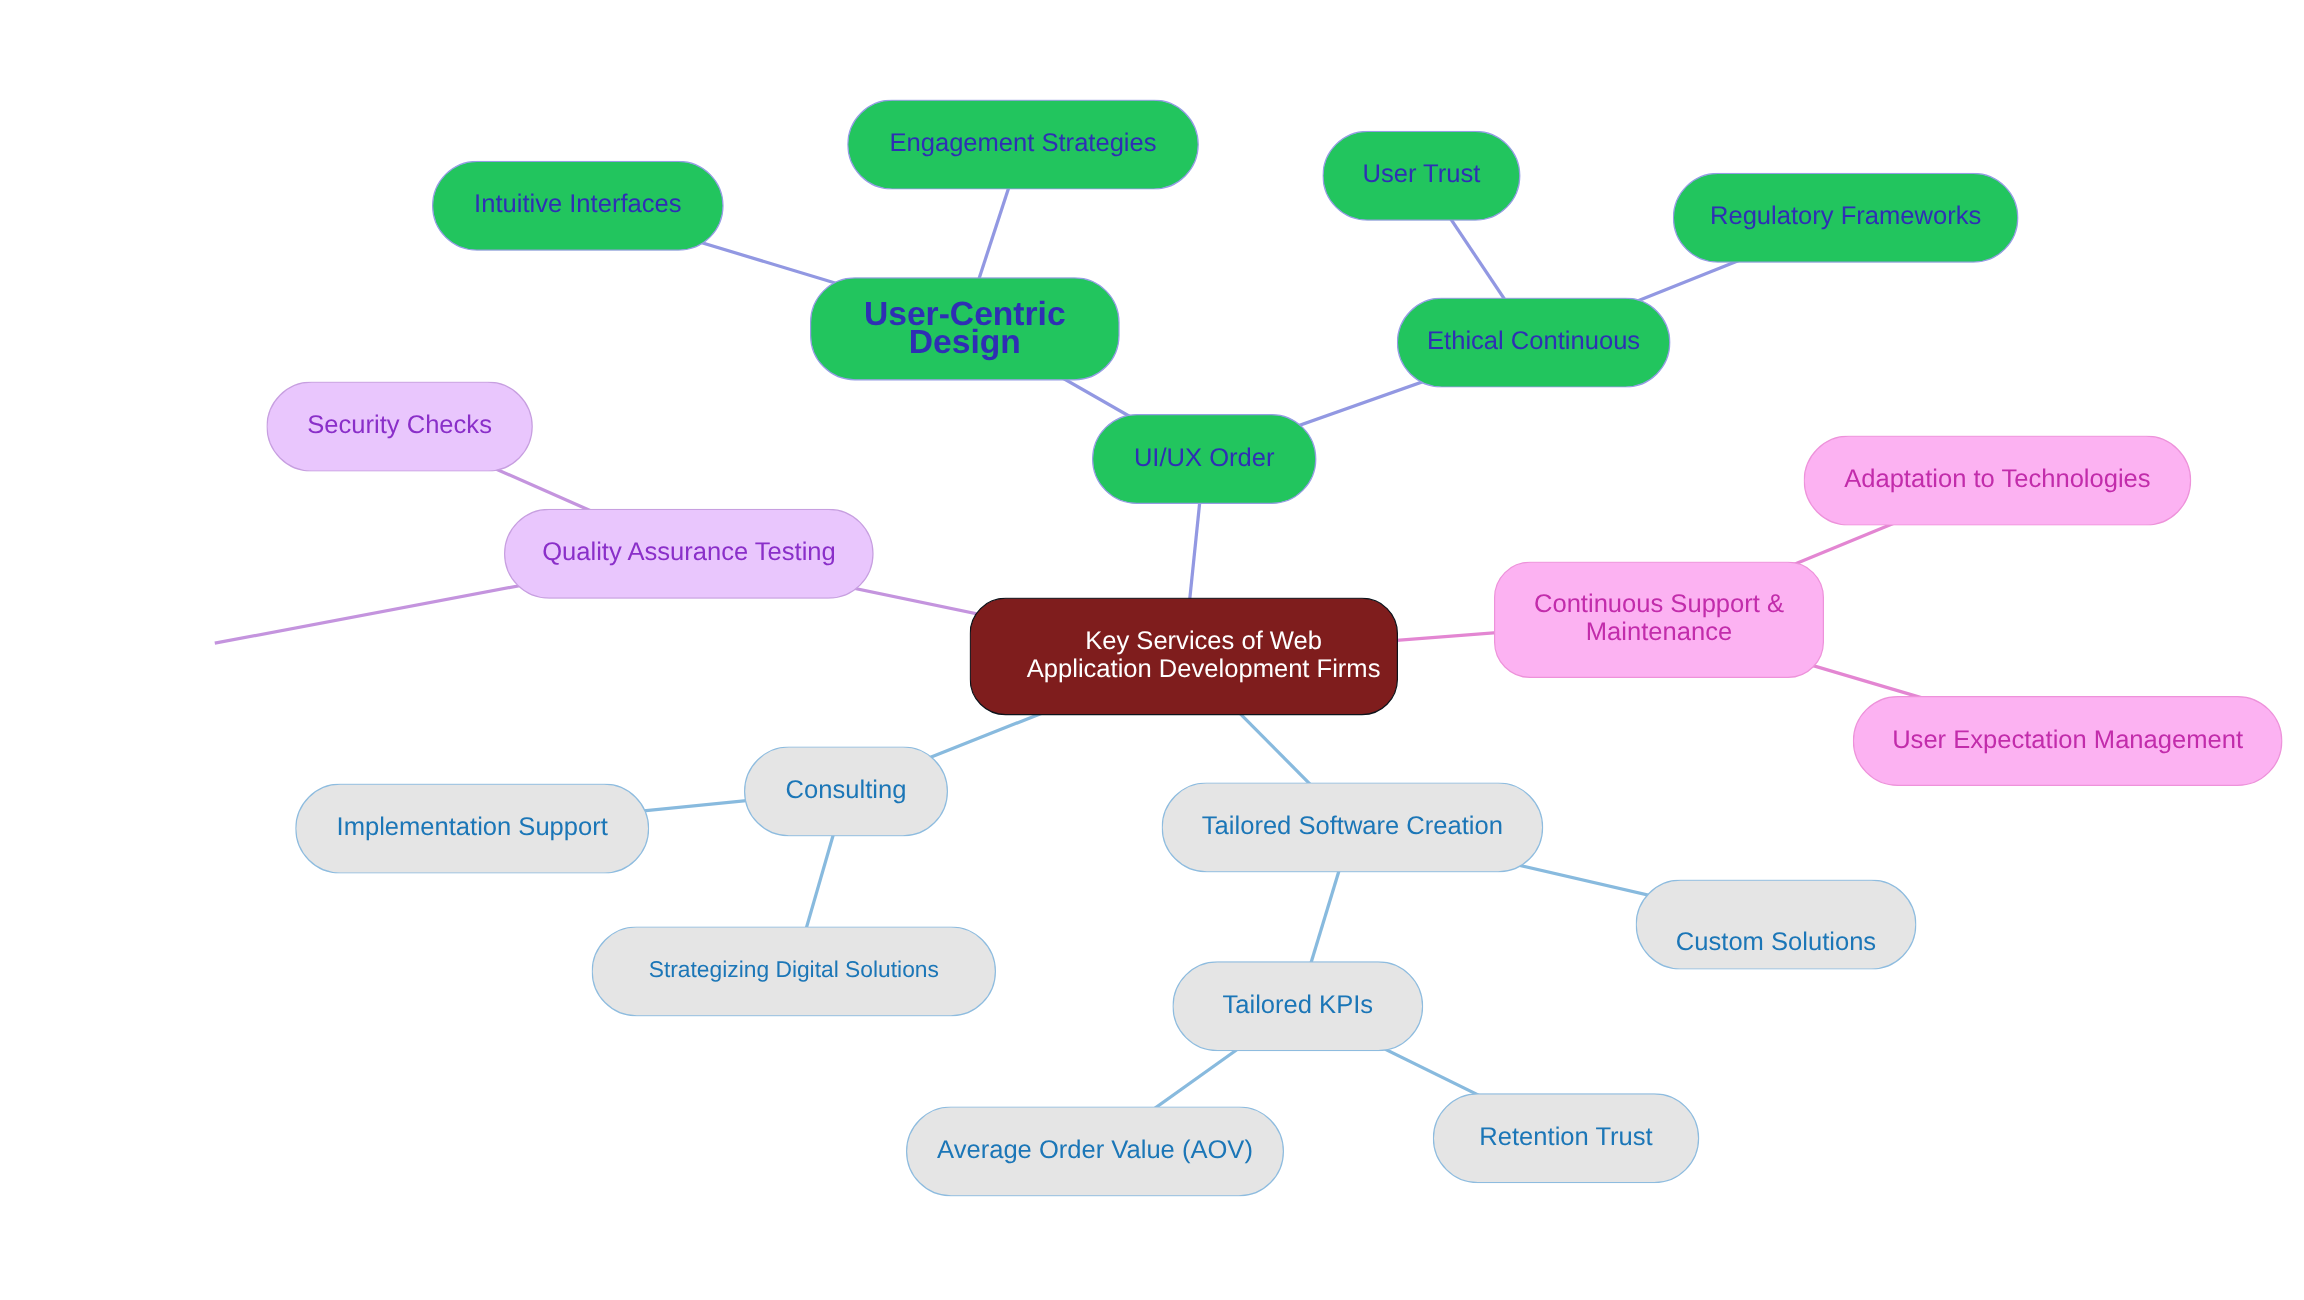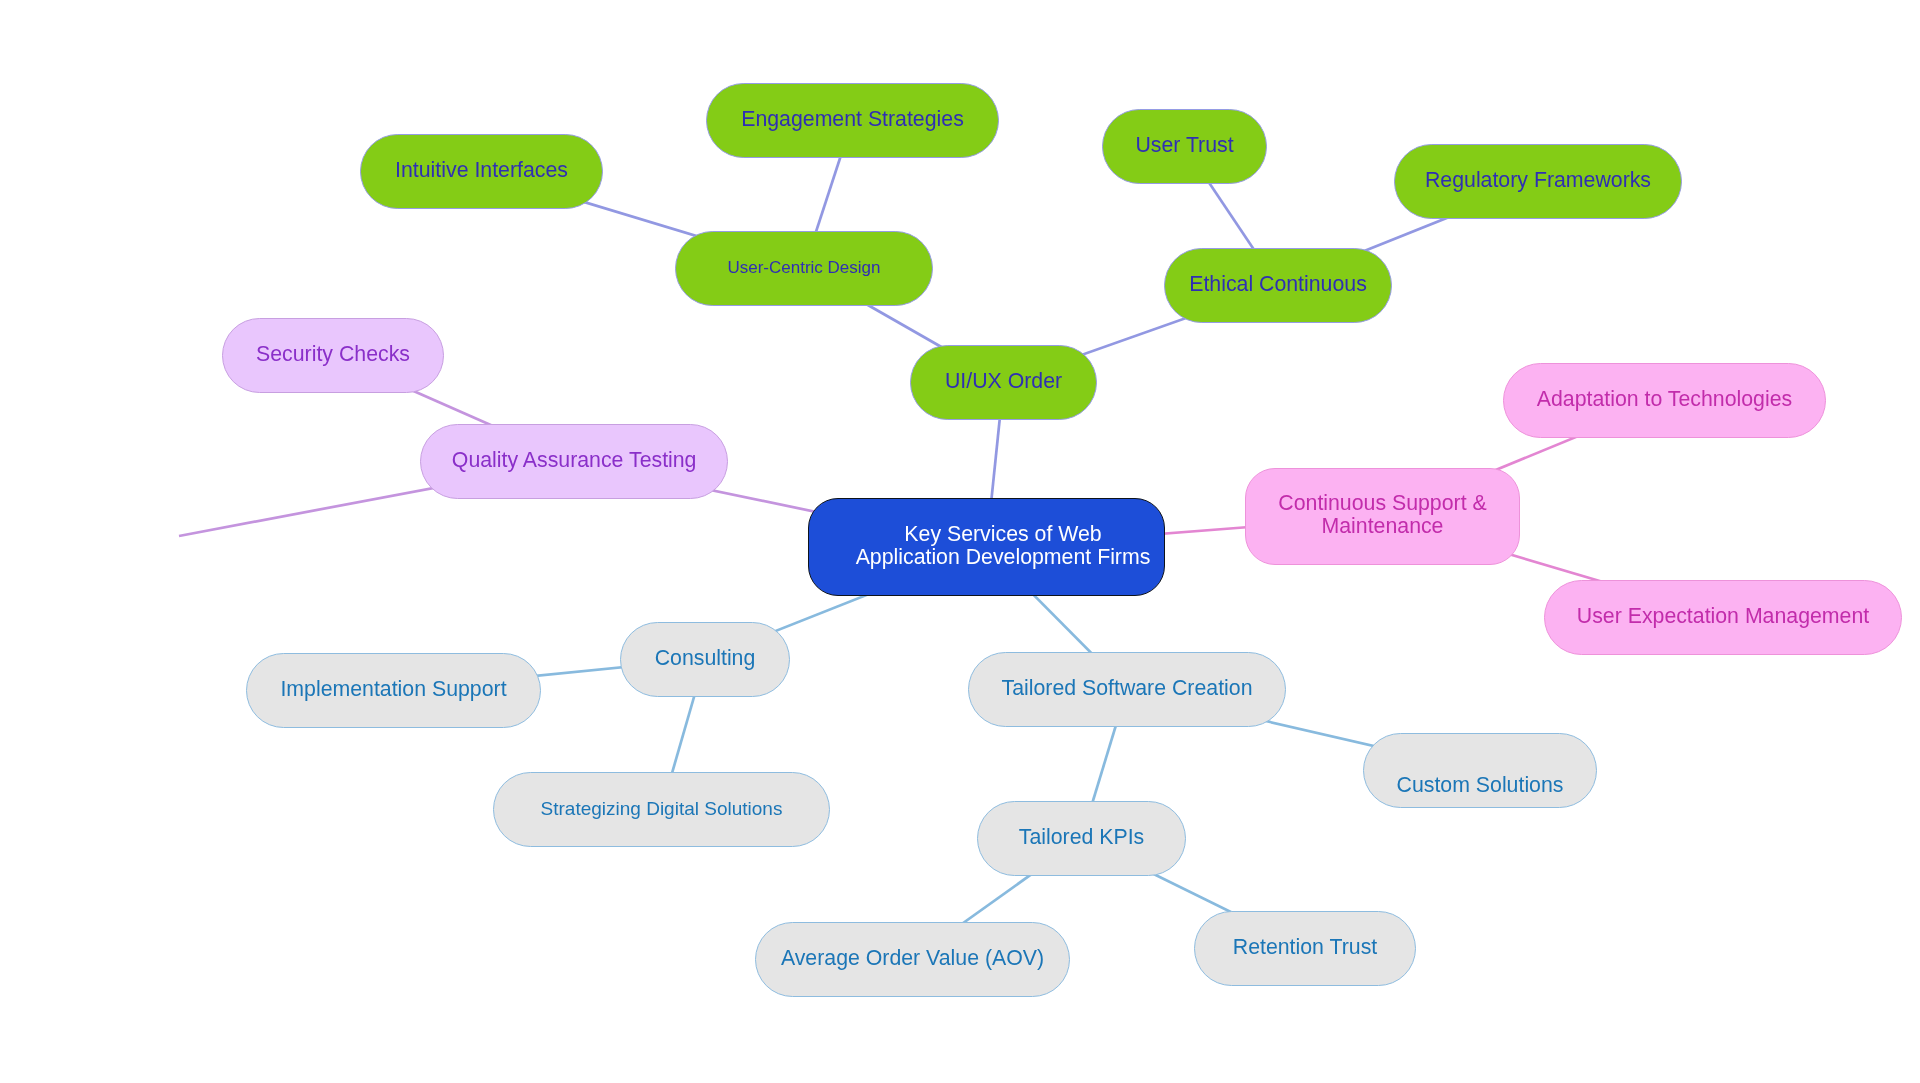--- a/index.html
+++ b/index.html
@@ -11,22 +11,22 @@
   #mindmap { position:relative; width:1920px; height:1083px; background:#ffffff; }
   #edge-layer { position:absolute; left:0; top:0; }
   .edge { fill:none; stroke-linecap:butt; }
   .node {
     position:absolute; box-sizing:border-box;
     display:flex; align-items:center; justify-content:center;
     text-align:center; border-style:solid; white-space:pre-line;
     will-change:transform;
   }
   .node-label { display:block; position:relative; }
-  .theme-root   { background:#1d4ed8; border-color:#0d131b; color:#ffffff;padding-left:33px; }
-  .theme-indigo { background:#84cc16; border-color:#959ce4; color:#2f2fb4; }
+  .theme-root   { background:#7f1d1d; border-color:#0d131b; color:#ffffff;padding-left:33px; }
+  .theme-indigo { background:#22c55e; border-color:#959ce4; color:#2f2fb4; }
   .theme-purple { background:#e9c6fd; border-color:#c79fe0; color:#8a2fc9; }
   .theme-pink   { background:#fcb2f2; border-color:#ed92da; color:#c22cab; }
   .theme-blue   { background:#e5e5e5; border-color:#8ebcdf; color:#1b76b7; }
 </style>
 </head>
 <body>
 
 <div id="mindmap">
 
   <svg id="edge-layer" width="1920" height="1083" viewBox="0 0 1920 1083">
@@ -53,21 +53,21 @@
     <line class="edge" x1="1081.5" y1="838.5" x2="1305" y2="948.5" stroke="#88bade" stroke-width="2.7"></line>
   </svg>
 
   <div class="node theme-root" style="left: 808px; top: 498.2px; width: 357px; height: 98.4px; border-radius: 30px; border-width: 1.4px; font-size: 21.3px; line-height: 23px; letter-spacing: 0px;">
     <span class="node-label" style="top: -1.4px;">Key Services of Web
 Application Development Firms</span>
   </div>
   <div class="node theme-indigo" style="left: 910px; top: 345px; width: 187px; height: 75px; border-radius: 37.5px; border-width: 1.4px; font-size: 21.3px; line-height: 23px; letter-spacing: 0px;">
     <span class="node-label" style="top: -1.4px;">UI/UX Order</span>
   </div>
-  <div class="node theme-indigo" style="left: 675px; top: 231px; width: 258px; height: 75px; border-radius: 37.5px; border-width: 1.4px; font-size: 17px; line-height: 23px; letter-spacing: 0px;">
+  <div class="node theme-indigo" style="left: 675px; top: 231px; width: 258px; height: 86px; border-radius: 37.5px; border-width: 1.4px; font-size: 28px; line-height: 23px; letter-spacing: 0px; font-weight: bold;">
     <span class="node-label" style="top: -1.4px;">User-Centric Design</span>
   </div>
   <div class="node theme-indigo" style="left: 360px; top: 133.5px; width: 243px; height: 75px; border-radius: 37.5px; border-width: 1.4px; font-size: 21.3px; line-height: 23px; letter-spacing: 0px;">
     <span class="node-label" style="top: -1.4px;">Intuitive Interfaces</span>
   </div>
   <div class="node theme-indigo" style="left: 706px; top: 82.5px; width: 293px; height: 75px; border-radius: 37.5px; border-width: 1.4px; font-size: 21.3px; line-height: 23px; letter-spacing: 0px;">
     <span class="node-label" style="top: -1.4px;">Engagement Strategies</span>
   </div>
   <div class="node theme-indigo" style="left: 1164px; top: 248px; width: 228px; height: 75px; border-radius: 37.5px; border-width: 1.4px; font-size: 21.3px; line-height: 23px; letter-spacing: 0px;">
     <span class="node-label" style="top: -1.4px;">Ethical Continuous</span>

